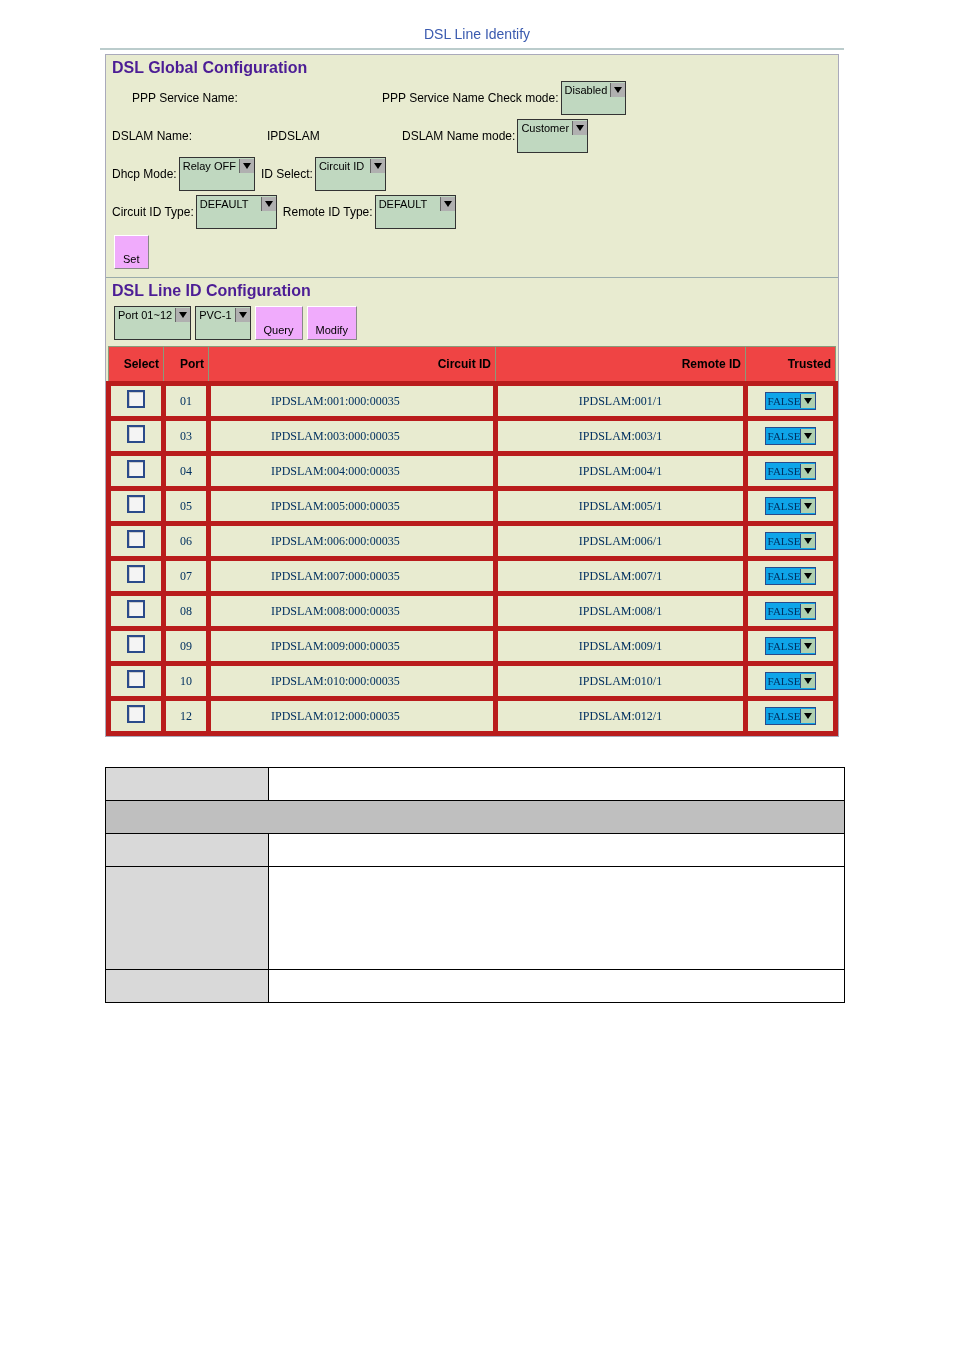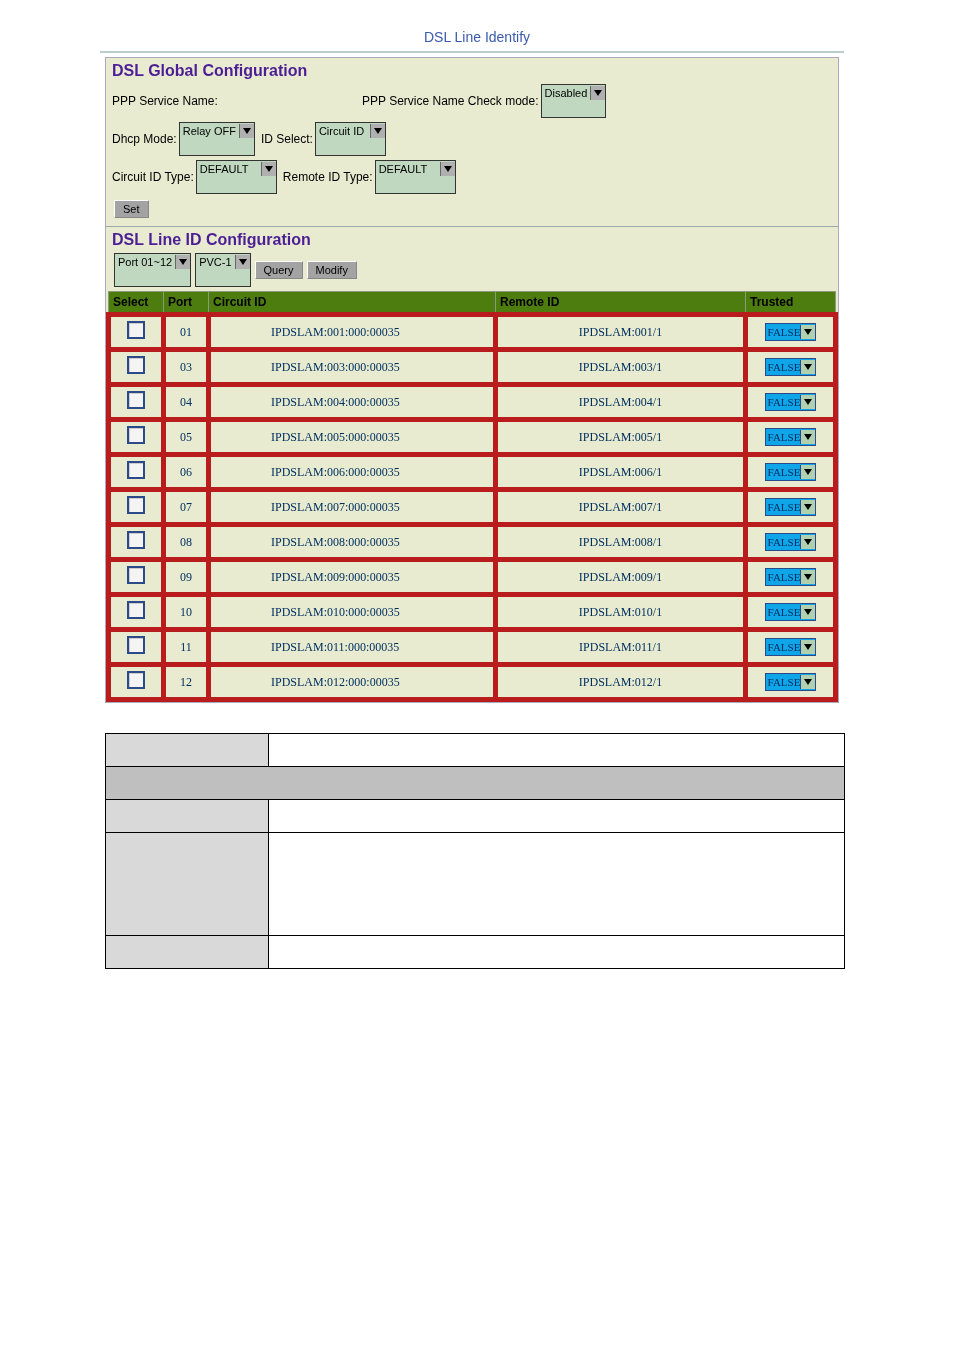--- a/index.html
+++ b/index.html
@@ -7,22 +7,21 @@
     font-family: Arial, Helvetica, sans-serif;
     font-size: 12px;
     color: #000;
     background: #fff;
     width: 954px;
   }
   .page-title {
     text-align: center;
     color: #3a5aaf;
     font-size: 14px;
-    padding: 20px 0 6px;
-    margin-top: 9px;
+    padding: 26px 0 6px;
   }
   .main-wrap {
     margin: 0 115px 0 105px;
     border: 1px solid #aab;
     background: #e8ebd0;
   }
   .section-head {
     font-weight: bold;
     color: #4c1d95;
     padding: 4px 6px 2px;
@@ -58,44 +57,44 @@
     width: 14px;
     height: 14px;
     background: #b0b0b0;
     border-left: 1px solid #666;
     display: inline-flex;
     align-items: center;
     justify-content: center;
   }
   .dd-btn svg { display:block; }
   .btn {
-    background: #a3a3a3;
+    background: #f0abfc;
     border: 1px solid #888;
     border-top-color: #fff;
     border-left-color: #fff;
     font-size: 11px;
-    padding: 1px 8px;
+    padding: 16px 8px;
     margin: 2px 2px;
     height: 18px;
     line-height: 14px;
   }
   .hr-sep {
     border-top: 1px solid #9aa;
     margin: 0;
   }
   .grid {
     width: 100%;
     border-collapse: collapse;
     font-size: 12px;
   }
   .grid thead th {
-    background: #4d7c0f;
+    background: #ef4444;
     font-weight: bold;
-    padding: 3px 4px;
-    text-align: left;
+    padding: 10px 4px;
+    text-align: right;
     border: 1px solid #8a9a7a;
     color: #000;
   }
   .grid tbody td {
     background: #e8ebd0;
     padding: 4px 4px;
     border: 5px solid #b91c1c;
     text-align: center;
     color: #003060;
     white-space: nowrap;
@@ -146,32 +145,45 @@
 <body>
 
 <div class="page-title">DSL Line Identify</div>
 <div style="border-top:2px solid #bcc; margin:0 110px 4px 100px;"></div>
 
 <div class="main-wrap">
 
   <div class="section-head">DSL Global Configuration</div>
 
   <div class="cfg-line">
-    <span class="lbl" style="width:250px;">PPP Service Name:</span>
+    <span class="lbl" style="width:250px;margin-left:20px;">PPP Service Name:</span>
     <span class="lbl">PPP Service Name Check mode:</span>
     <span class="dropdown">
       <span class="dd-text">Disabled</span>
       <span class="dd-btn">
           <svg width="8" height="6">
             <polygon points="0,0 8,0 4,6" fill="#000"></polygon>
           </svg>
         </span>
     </span>
   </div>
 
+  <div class="cfg-line">
+    <span class="lbl" style="width:155px;">DSLAM Name:</span>
+    <span class="fixedtxt" style="width:135px; text-align:left;">IPDSLAM</span>
+    <span class="lbl">DSLAM Name mode:</span>
+    <span class="dropdown">
+      <span class="dd-text">Customer</span>
+      <span class="dd-btn">
+          <svg width="8" height="6">
+            <polygon points="0,0 8,0 4,6" fill="#000"></polygon>
+          </svg>
+        </span>
+    </span>
+  </div>
 
   <div class="cfg-line">
     <span class="lbl">Dhcp Mode:</span>
     <span class="dropdown">
       <span class="dd-text">Relay OFF</span>
       <span class="dd-btn">
           <svg width="8" height="6">
             <polygon points="0,0 8,0 4,6" fill="#000"></polygon>
           </svg>
         </span>
@@ -364,34 +376,20 @@
                   <polygon points="0,0 8,0 4,6" fill="#000"></polygon>
                 </svg>
               </span>
             </span></td>
         </tr>
         <tr>
           <td><span class="chk"></span></td>
           <td>10</td>
           <td class="circ">IPDSLAM:010:000:00035</td>
           <td>IPDSLAM:010/1</td>
-          <td><span class="trust-dd">
-              <span>FALSE</span>
-              <span class="dd-btn">
-                <svg width="8" height="6">
-                  <polygon points="0,0 8,0 4,6" fill="#000"></polygon>
-                </svg>
-              </span>
-            </span></td>
-        </tr>
-        <tr>
-          <td><span class="chk"></span></td>
-          <td>11</td>
-          <td class="circ">IPDSLAM:011:000:00035</td>
-          <td>IPDSLAM:011/1</td>
           <td><span class="trust-dd">
               <span>FALSE</span>
               <span class="dd-btn">
                 <svg width="8" height="6">
                   <polygon points="0,0 8,0 4,6" fill="#000"></polygon>
                 </svg>
               </span>
             </span></td>
         </tr>
         <tr>

